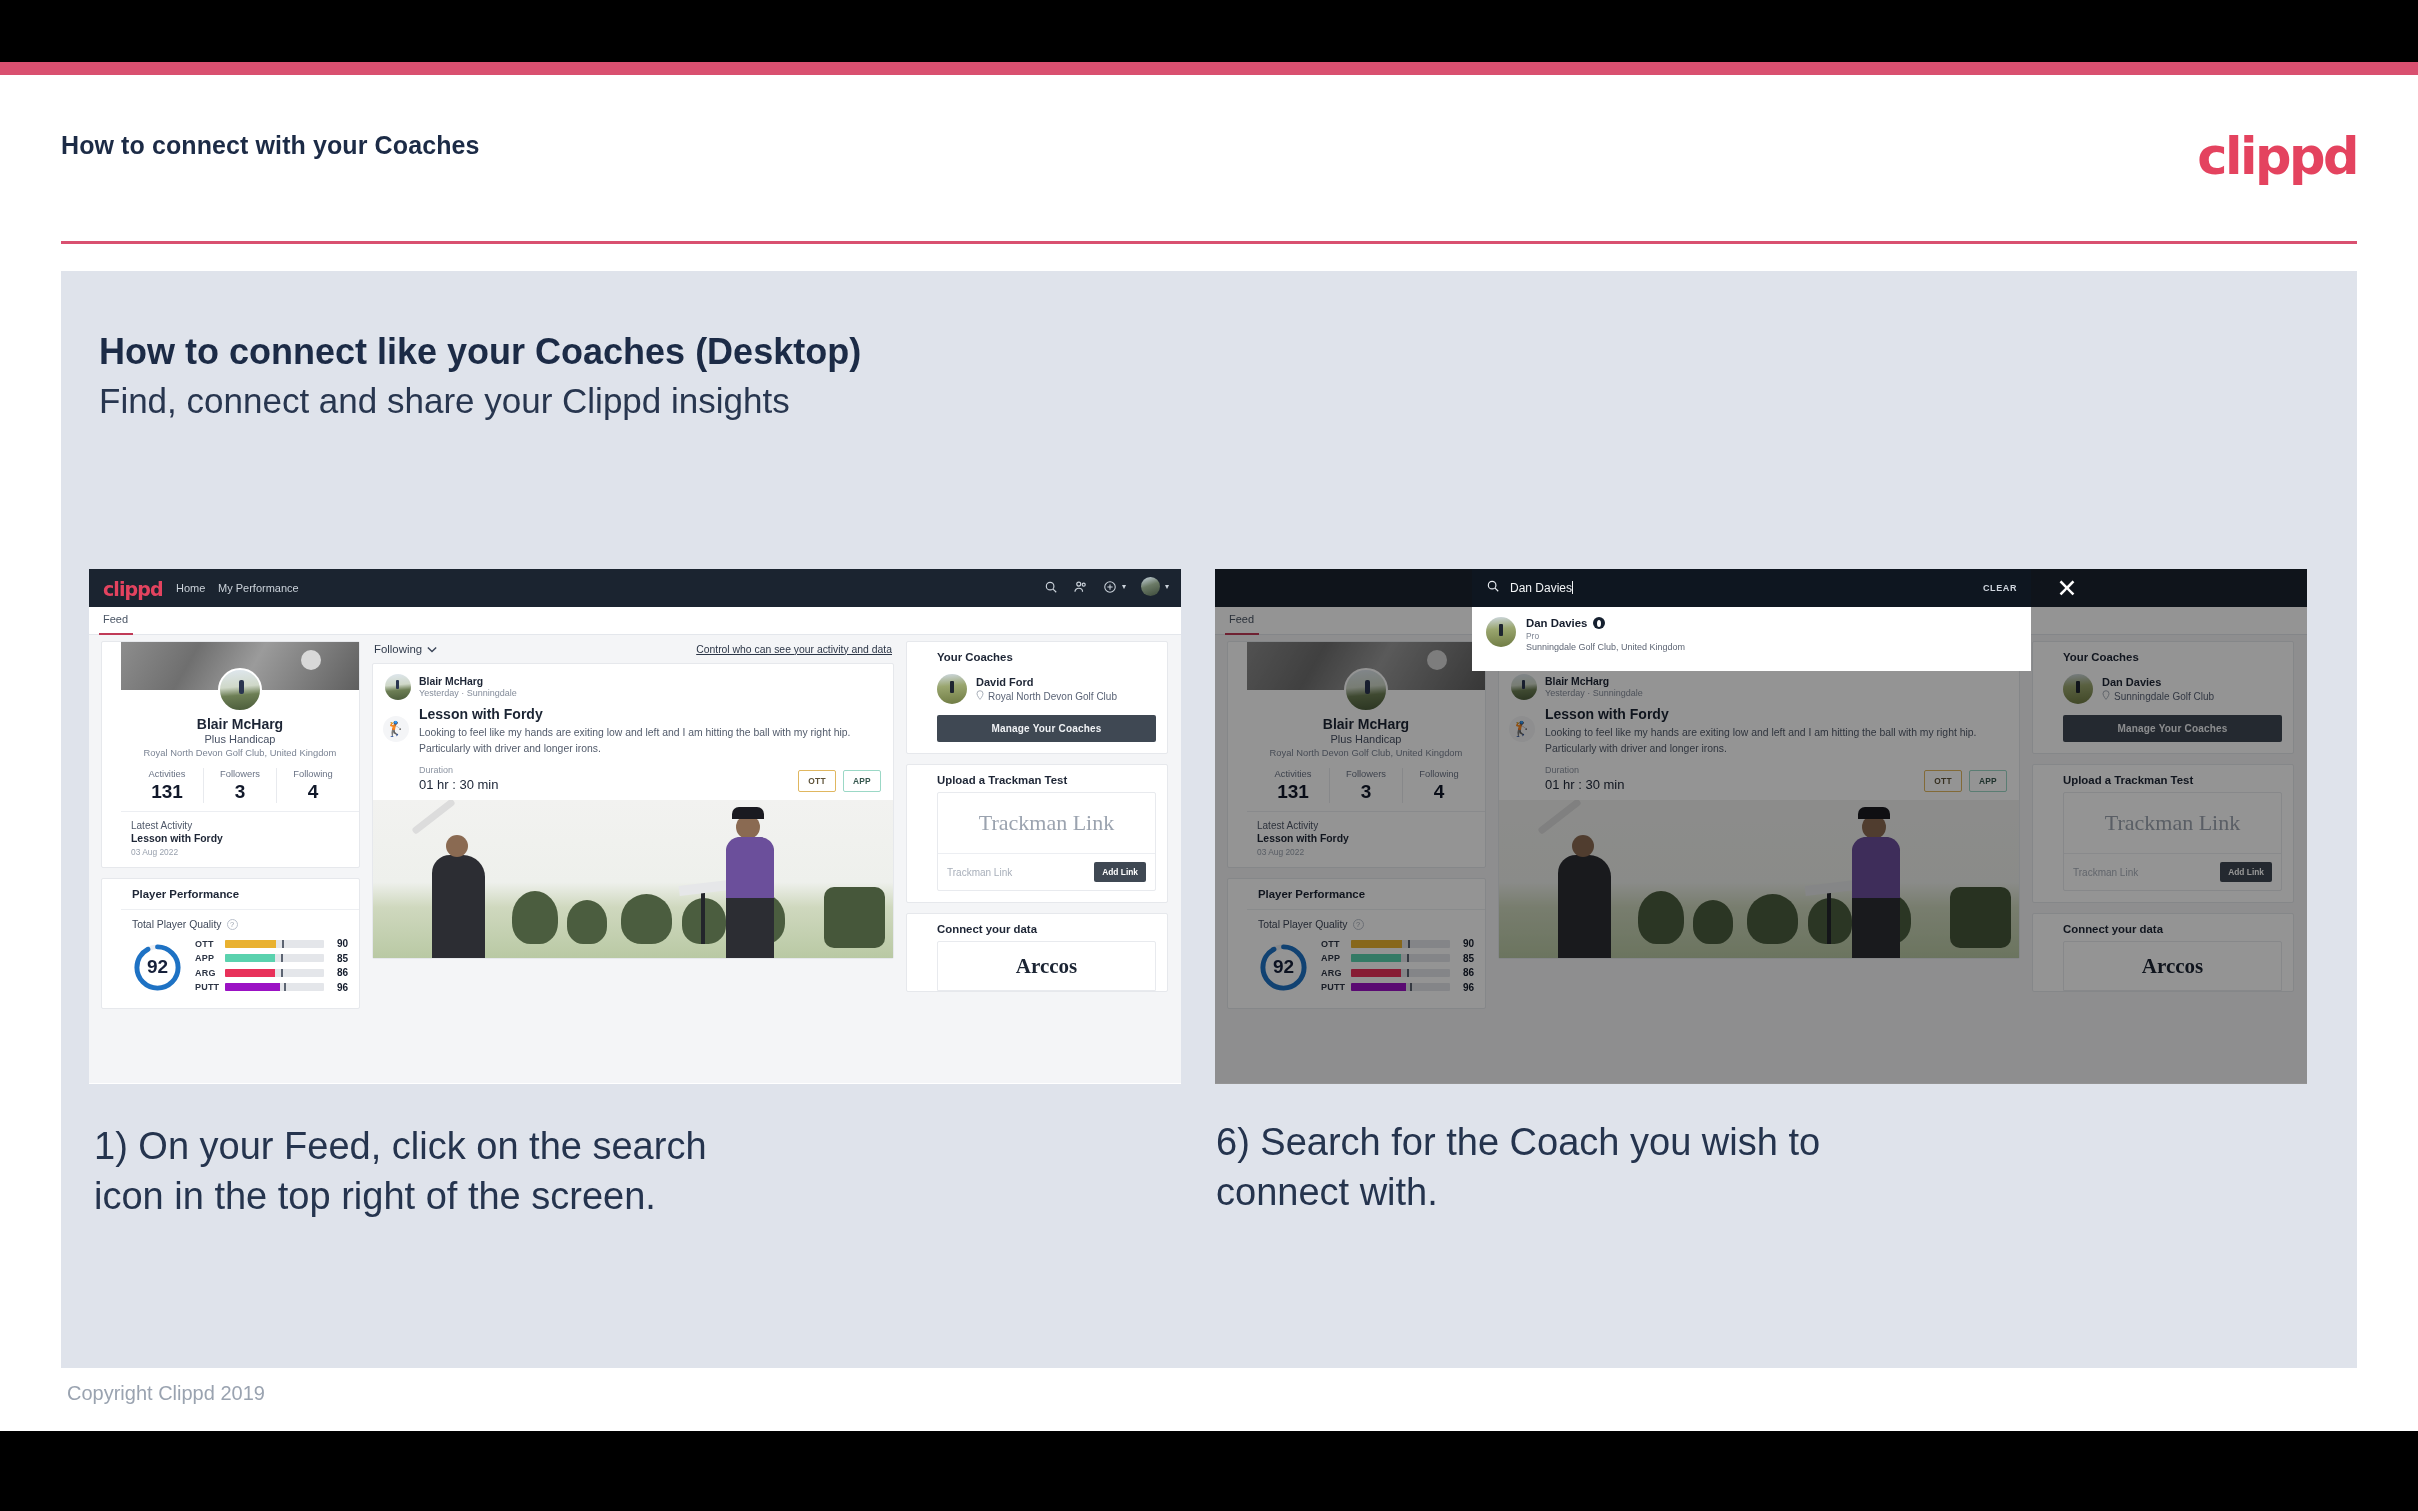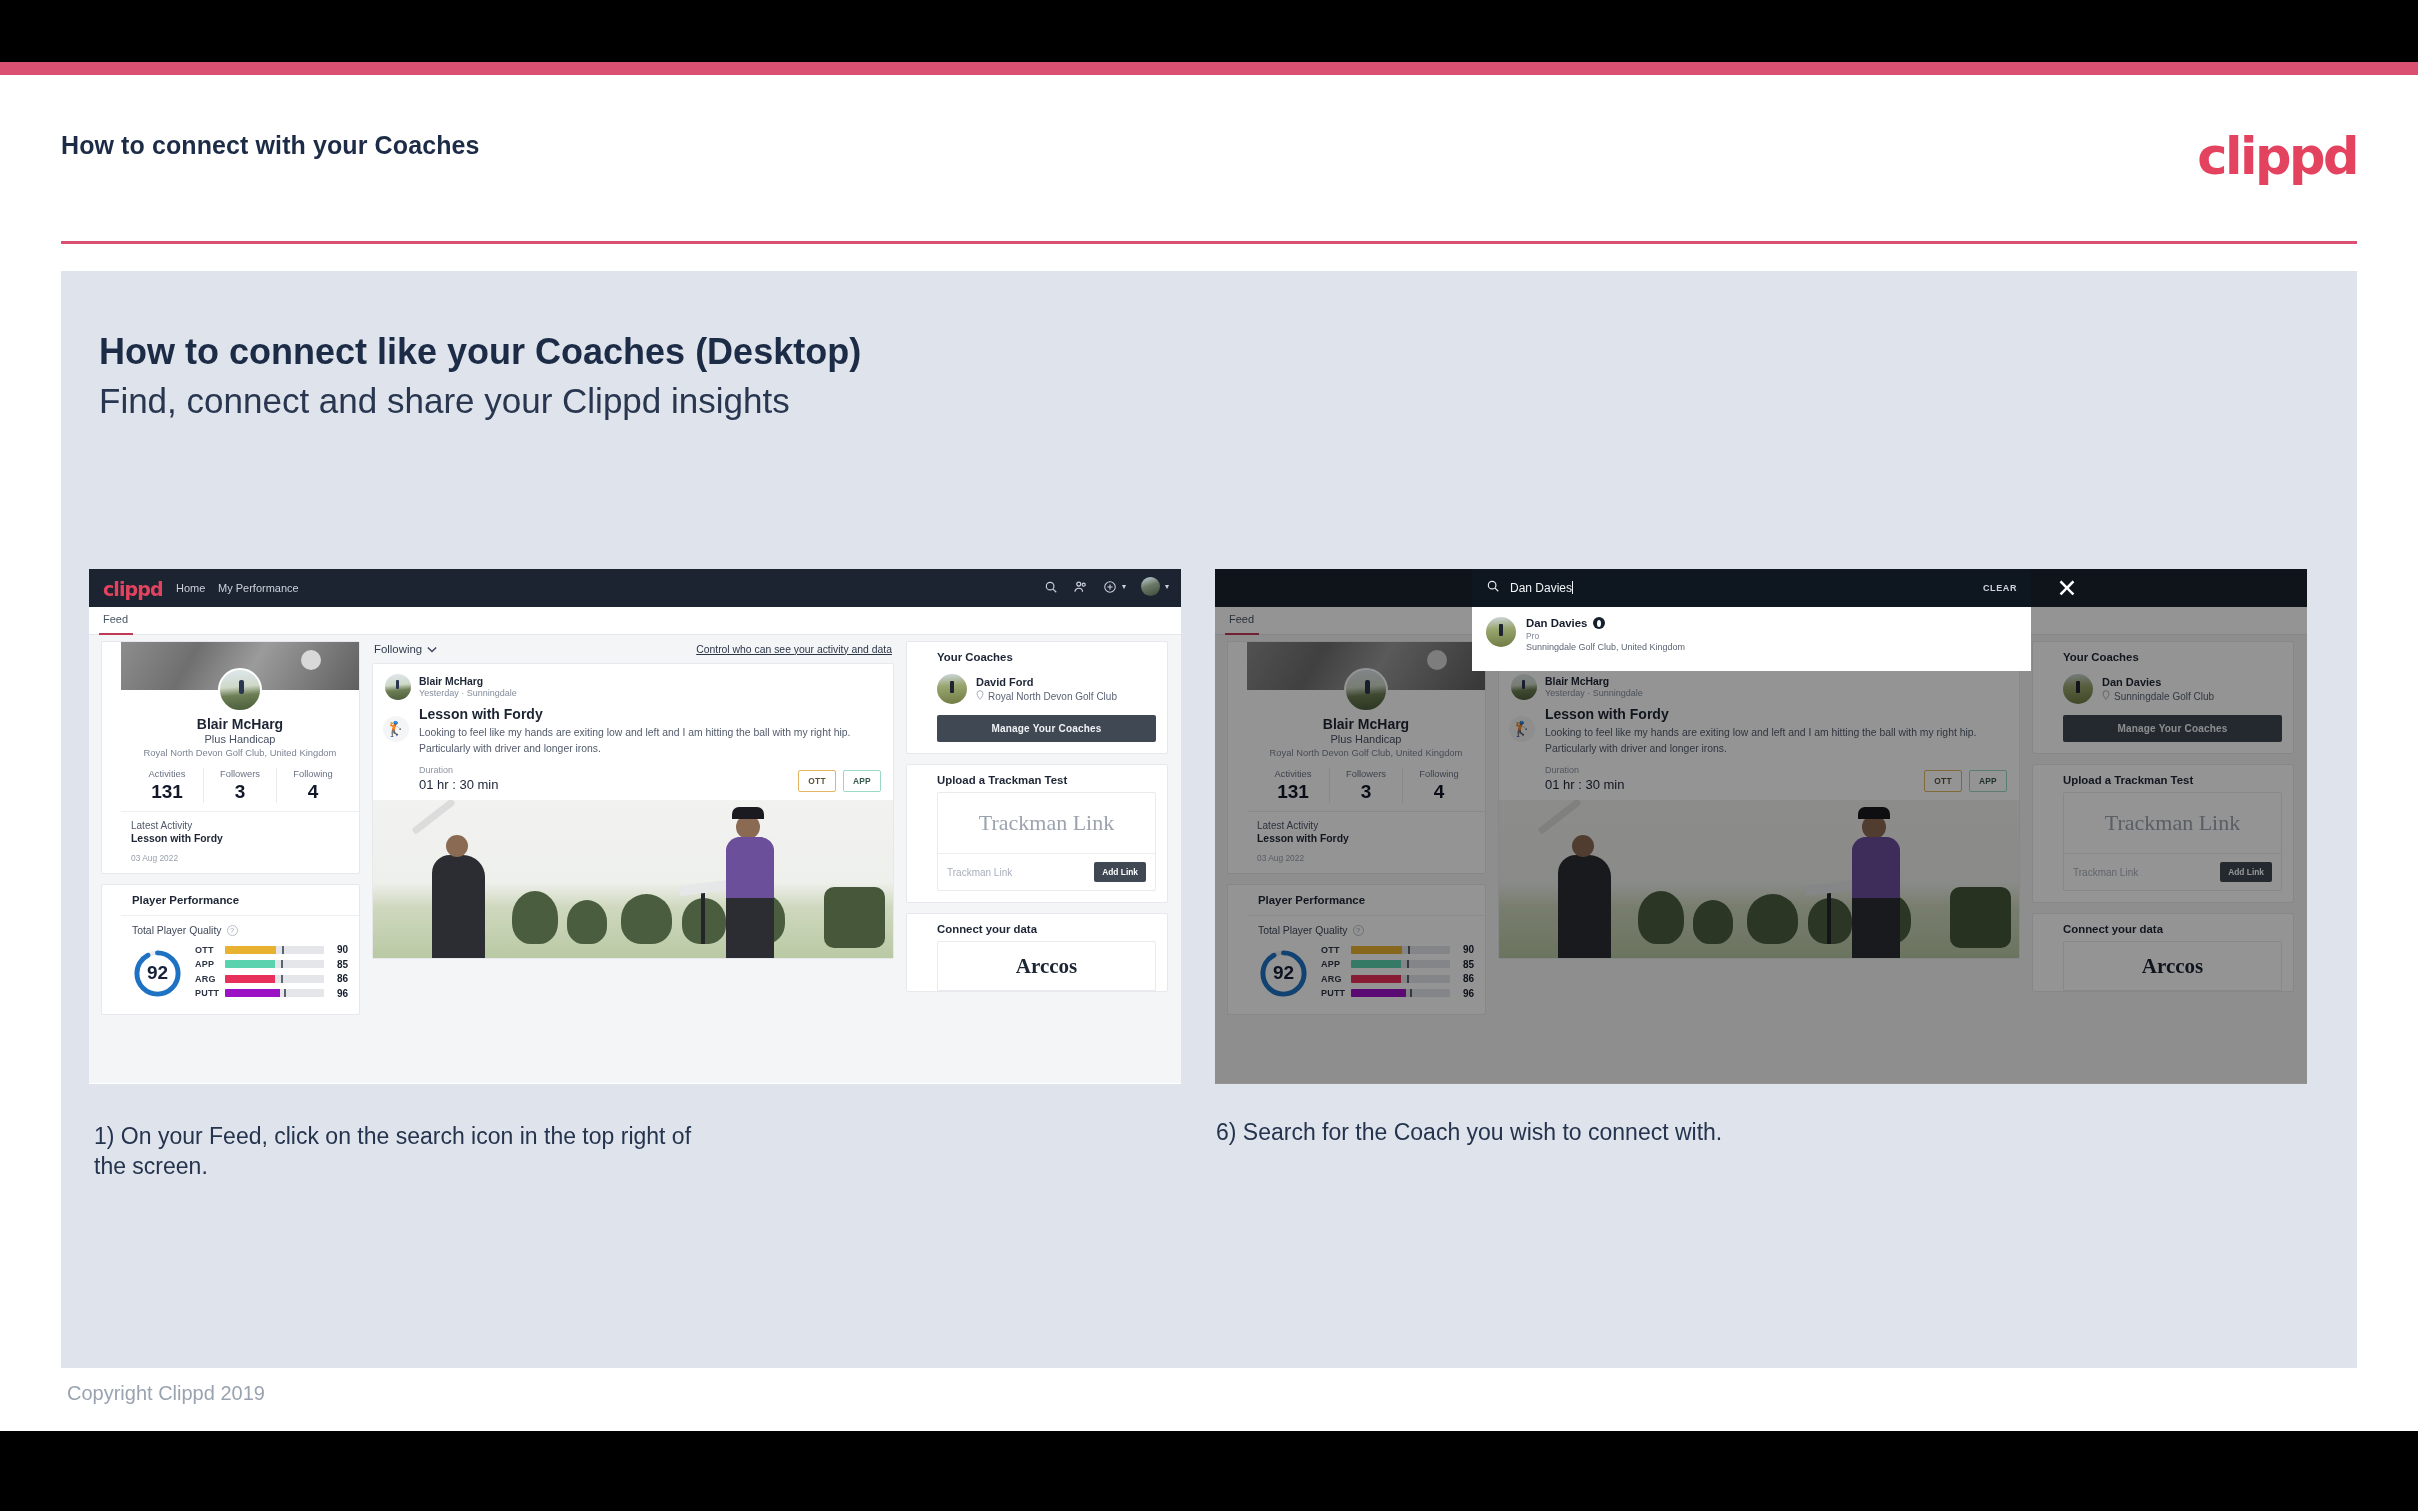--- a/index.html
+++ b/index.html
@@ -46,21 +46,21 @@
     position:absolute; left:67px; top:1382px;
     font-size:20px; color:#9aa3b0;
   }
 
   
   .shot { position:absolute; overflow:hidden; background:#fff; }
   #shot1 { left:89px;  top:569px; width:1092px; height:515px; }
   #shot2 { left:1215px; top:569px; width:1092px; height:515px; }
 
   .caption {
-    position:absolute; font-size:23px; color:#25344e; line-height:1.32;
+    position:absolute; font-size:38px; color:#25344e; line-height:1.32;
   }
   #cap1 { left:94px;  top:1121px; width:634px; }
   #cap2 { left:1216px; top:1117px; width:634px; }
 
   
   .app { position:absolute; left:0; top:0; width:1092px; height:515px; background:#fff; }
   .app-nav {
     position:absolute; left:0; top:0; width:1092px; height:38px;
     background:#1b2430;
   }
@@ -119,21 +119,21 @@
 
   .p-stats { display:flex; margin-top:10px; }
   .p-stat { flex:1; text-align:center; border-right:1px solid #e8eaee; }
   .p-stat:last-child { border-right:none; }
   .p-stat-label { font-size:9.4px; color:#6a7385; }
   .p-stat-val { font-size:19px; font-weight:bold; color:#11182a; margin-top:2px; }
 
   .p-latest { border-top:1px solid #eceef2; padding:8px 10px 10px; text-align:left; }
   .lat-lbl  { font-size:10px; color:#4f5869; }
   .lat-val  { font-size:10.4px; font-weight:bold; color:#1d2535; margin-top:2px; }
-  .lat-date { font-size:8.4px; color:#98a0ad; margin-top:9px; }
+  .lat-date { font-size:8.4px; color:#98a0ad; margin-top:3px; }
 
   .card-hd { font-size:11.4px; font-weight:bold; color:#1d2535; padding:9px 11px; border-bottom:1px solid #edeff2; }
   .perf-body { padding:9px 11px 12px; }
   .tpq-row { display:flex; align-items:center; font-size:10.4px; color:#3f4859; }
   .tpq-q {
     display:inline-block; width:11px; height:11px; border-radius:50%;
     border:1px solid #b9c0cb; color:#99a1ad; font-size:7.4px;
     text-align:center; line-height:10px; margin-left:5px;
   }
   .gauge-wrap { display:flex; align-items:center; margin-top:8px; gap:12px; }

